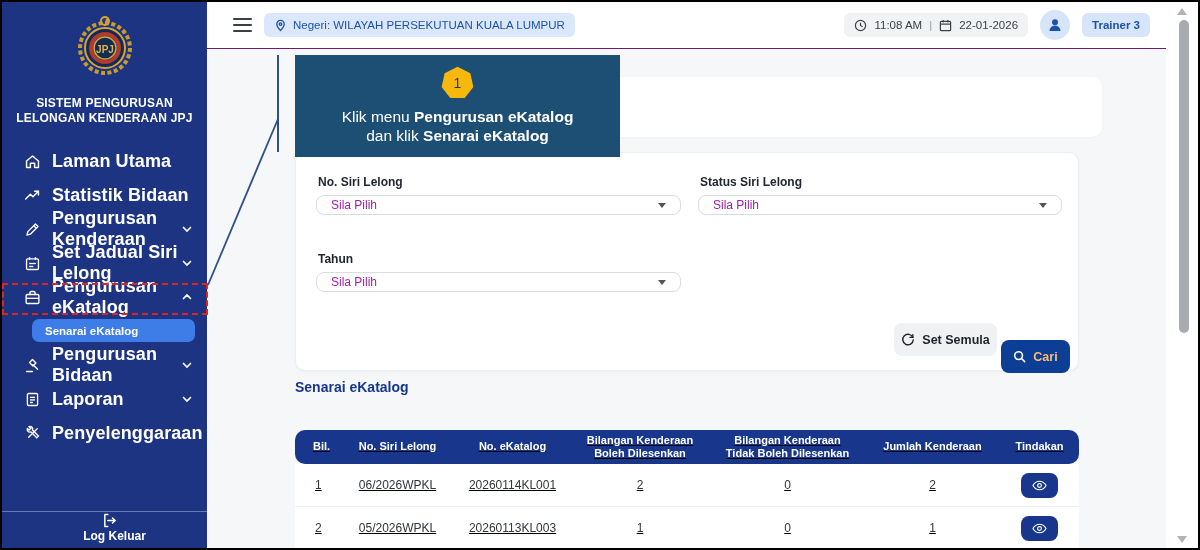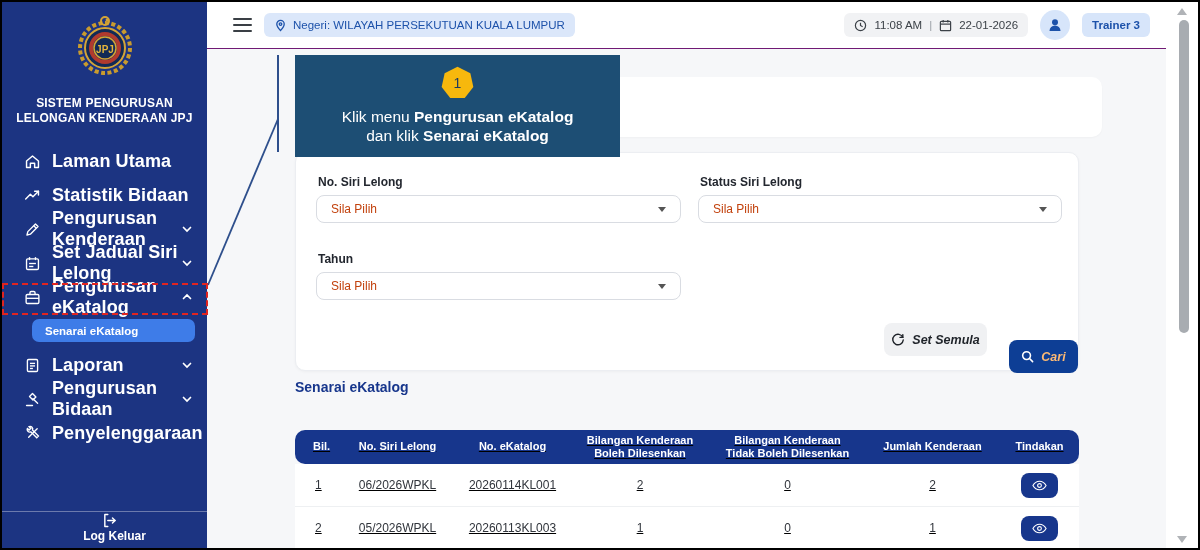--- a/index.html
+++ b/index.html
@@ -42,23 +42,23 @@
   .callout { position:absolute; left:88px; top:6px; width:325px; height:102px; background:#1d4e74; z-index:6; display:flex; flex-direction:column; align-items:center; }
   .step-badge { margin-top:11px; width:33px; height:33px; background:#f7b80d;
     clip-path:polygon(50% 2%, 89% 22%, 98% 64%, 72% 97%, 28% 97%, 2% 64%, 11% 22%);
     display:flex; align-items:center; justify-content:center; font-size:14px; font-weight:500; color:#1e3a5f; }
   .callout-text { margin-top:9px; color:#fff; font-size:15.5px; line-height:1.22; text-align:center; }
   .callout-text b { font-weight:700; }
 
   
   .filter-card { position:absolute; left:88px; top:103px; width:784px; height:219px; background:#fff; border:1px solid #eceef2; border-radius:10px; box-shadow:0 1px 3px rgba(0,0,0,.04); z-index:5; }
   .field-label { position:absolute; font-size:12px; font-weight:700; color:#23272f; }
-  .select { position:absolute; height:28px; border:1px solid #d9dce2; border-radius:8px; background:#fff; display:flex; align-items:center; padding:0 14px; font-size:12px; color:#c2410c; cursor:pointer; }
+  .select { position:absolute; height:20px; border:1px solid #d9dce2; border-radius:8px; background:#fff; display:flex; align-items:center; padding:0 14px; font-size:12px; color:#a21caf; cursor:pointer; }
   .select .caret { margin-left:auto; width:0; height:0; border-left:4px solid transparent; border-right:4px solid transparent; border-top:5px solid #555; }
-  .btn-row { position:absolute; right:0; top:170px; display:flex; gap:22px;font-style:italic; }
+  .btn-row { position:absolute; right:8px; top:170px; display:flex; gap:4px; }
   .btn { height:33px; border-radius:8px; display:flex; align-items:center; justify-content:center; gap:7px; font-size:12.5px; font-weight:700; cursor:pointer; }
   .btn-reset { width:103px; background:#f0f1f3; color:#1f2329; }
   .btn-search { width:69px; background:#0d3e95; color:#fdba74;margin-top:17px; }
 
   
   .table-title { position:absolute; left:88px; top:330px; font-size:14px; font-weight:700; color:#17368c; }
   .table-wrap { position:absolute; left:88px; top:381px; width:784px;text-decoration:underline; }
   .thead { display:grid; grid-template-columns:45px 115px 115px 140px 155px 135px 1fr; background:#17368c; color:#fff; border-radius:10px; height:34px; align-items:center; }
   .thead .th { font-size:11px; font-weight:700; text-align:center; line-height:1.2; }
   .thead .th:first-child { text-align:left; padding-left:18px; }
@@ -154,41 +154,41 @@
             <polyline points="2.5,7.5 6,4 9.5,7.5"></polyline>
           </svg>
       </div>
 
       <div class="submenu-pill">
         <span>Senarai eKatalog</span>
       </div>
 
       <div class="nav-item">
         <span class="nicon">
+          <svg width="17" height="17" viewBox="0 0 20 20" fill="none" stroke="#fff" stroke-width="1.6" stroke-linecap="round" stroke-linejoin="round">
+              <path d="M6.5 6.5 10 3 14 7 10.5 10.5 Z"></path>
+              <line x1="10.5" y1="9" x2="16" y2="14.5"></line>
+              <line x1="3" y1="17" x2="10" y2="17"></line>
+            </svg>
+        </span>
+        <span class="nlabel">Pengurusan Bidaan</span>
+        <svg class="chev" viewBox="0 0 12 12" fill="none" stroke="#fff" stroke-width="1.7" stroke-linecap="round">
+            <polyline points="2.5,4.5 6,8 9.5,4.5"></polyline>
+          </svg>
+      </div>
+      <div class="nav-item">
+        <span class="nicon">
           <svg width="17" height="17" viewBox="0 0 20 20" fill="none" stroke="#fff" stroke-width="1.6">
               <rect x="4" y="3" width="12" height="14" rx="1.5"></rect>
               <line x1="7" y1="7.5" x2="13" y2="7.5"></line>
               <line x1="7" y1="10.5" x2="13" y2="10.5"></line>
               <line x1="7" y1="13.5" x2="10.5" y2="13.5"></line>
             </svg>
         </span>
         <span class="nlabel">Laporan</span>
-        <svg class="chev" viewBox="0 0 12 12" fill="none" stroke="#fff" stroke-width="1.7" stroke-linecap="round">
-            <polyline points="2.5,4.5 6,8 9.5,4.5"></polyline>
-          </svg>
-      </div>
-      <div class="nav-item">
-        <span class="nicon">
-          <svg width="17" height="17" viewBox="0 0 20 20" fill="none" stroke="#fff" stroke-width="1.6" stroke-linecap="round" stroke-linejoin="round">
-              <path d="M6.5 6.5 10 3 14 7 10.5 10.5 Z"></path>
-              <line x1="10.5" y1="9" x2="16" y2="14.5"></line>
-              <line x1="3" y1="17" x2="10" y2="17"></line>
-            </svg>
-        </span>
-        <span class="nlabel">Pengurusan Bidaan</span>
         <svg class="chev" viewBox="0 0 12 12" fill="none" stroke="#fff" stroke-width="1.7" stroke-linecap="round">
             <polyline points="2.5,4.5 6,8 9.5,4.5"></polyline>
           </svg>
       </div>
       <div class="nav-item">
         <span class="nicon">
           <svg width="17" height="17" viewBox="0 0 20 20" fill="none" stroke="#fff" stroke-width="1.6" stroke-linecap="round">
               <path d="M4 4 a3 3 0 0 0 4 4 l7 7 2-2 -7-7 a3 3 0 0 0 -4-4 l2 2 -2 2 -2-2"></path>
               <line x1="15.5" y1="4.5" x2="5.5" y2="14.5"></line>
             </svg>

